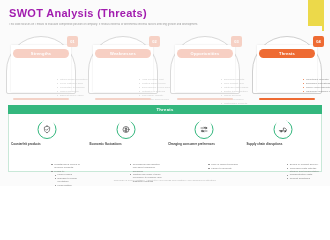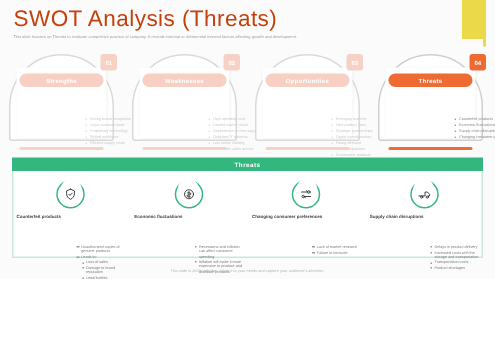--- a/index.html
+++ b/index.html
@@ -17,22 +17,22 @@
     background:#ecd94a;
   }
   .accent-yellow-tail{
     position:absolute;top:0;right:6px;width:2px;height:31px;
     background:#ecd94a;
   }
 
   
   .header{position:absolute;left:9px;top:6px;right:30px;}
   .title{
-    font-size:15px;color:#c2410c;letter-spacing:.3px;
-    font-weight:400;line-height:14px;white-space:nowrap;
+    font-size:11px;color:#a21caf;letter-spacing:.3px;
+    font-weight:700;line-height:14px;white-space:nowrap;
   }
   .subtitle{
     margin-top:3px;font-size:2.6px;color:#9a9a9a;line-height:3.4px;
     letter-spacing:.05px;white-space:nowrap;overflow:hidden;
   }
 
   
   .cards{position:absolute;left:6px;top:32px;width:318px;height:70px;}
   .card{
     position:absolute;top:4px;width:70px;height:62px;

